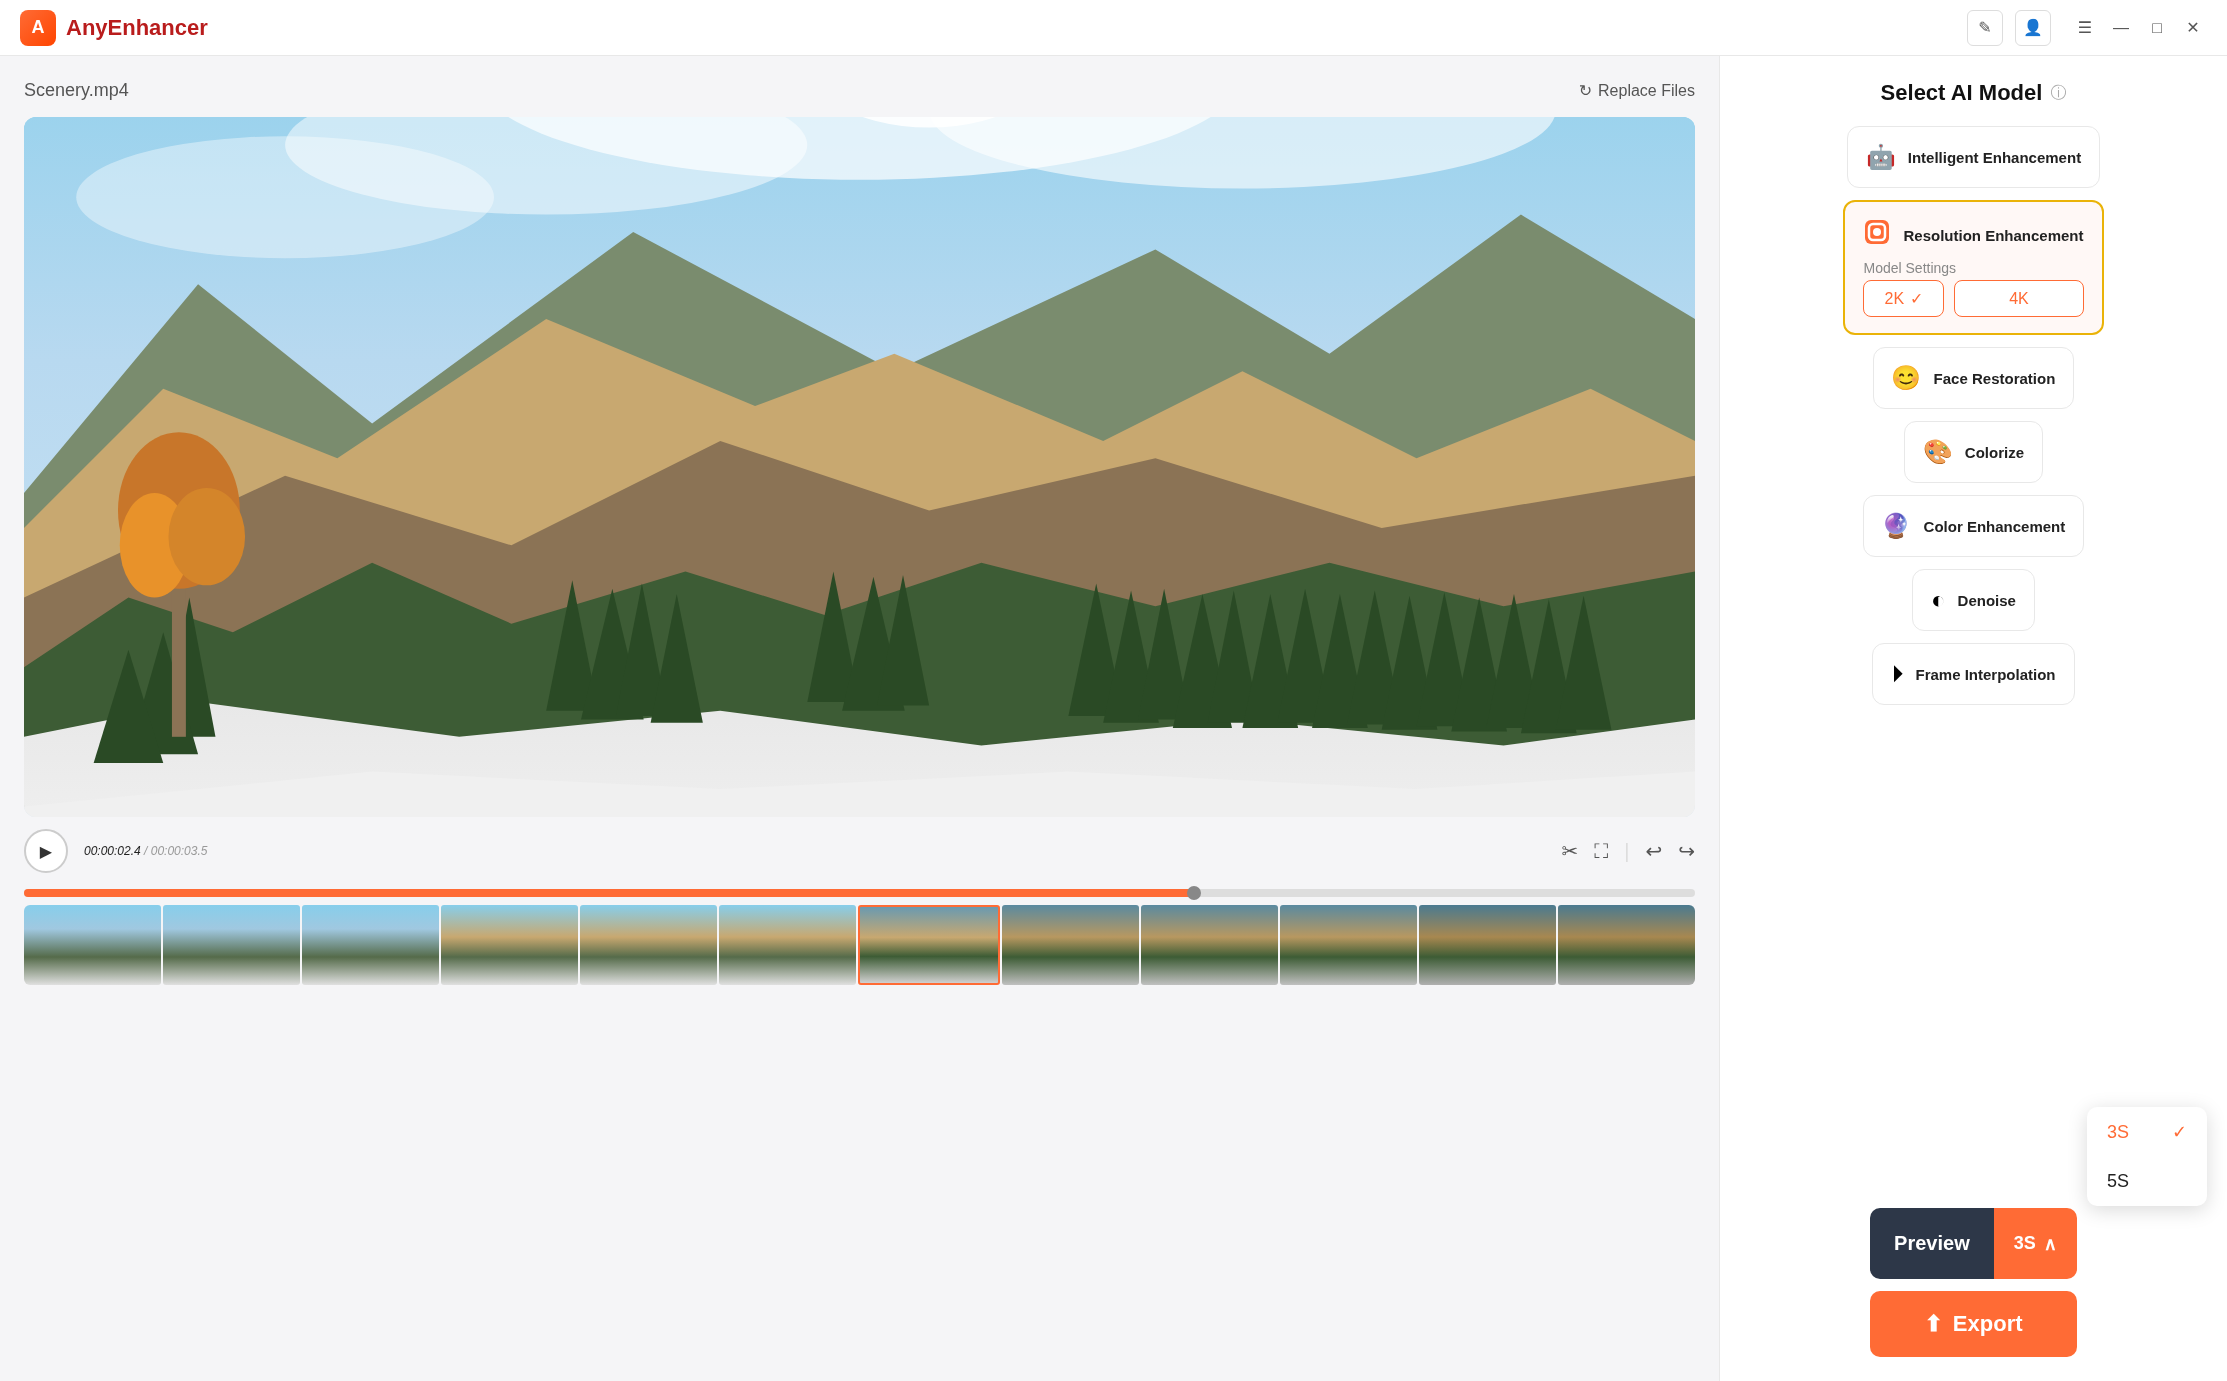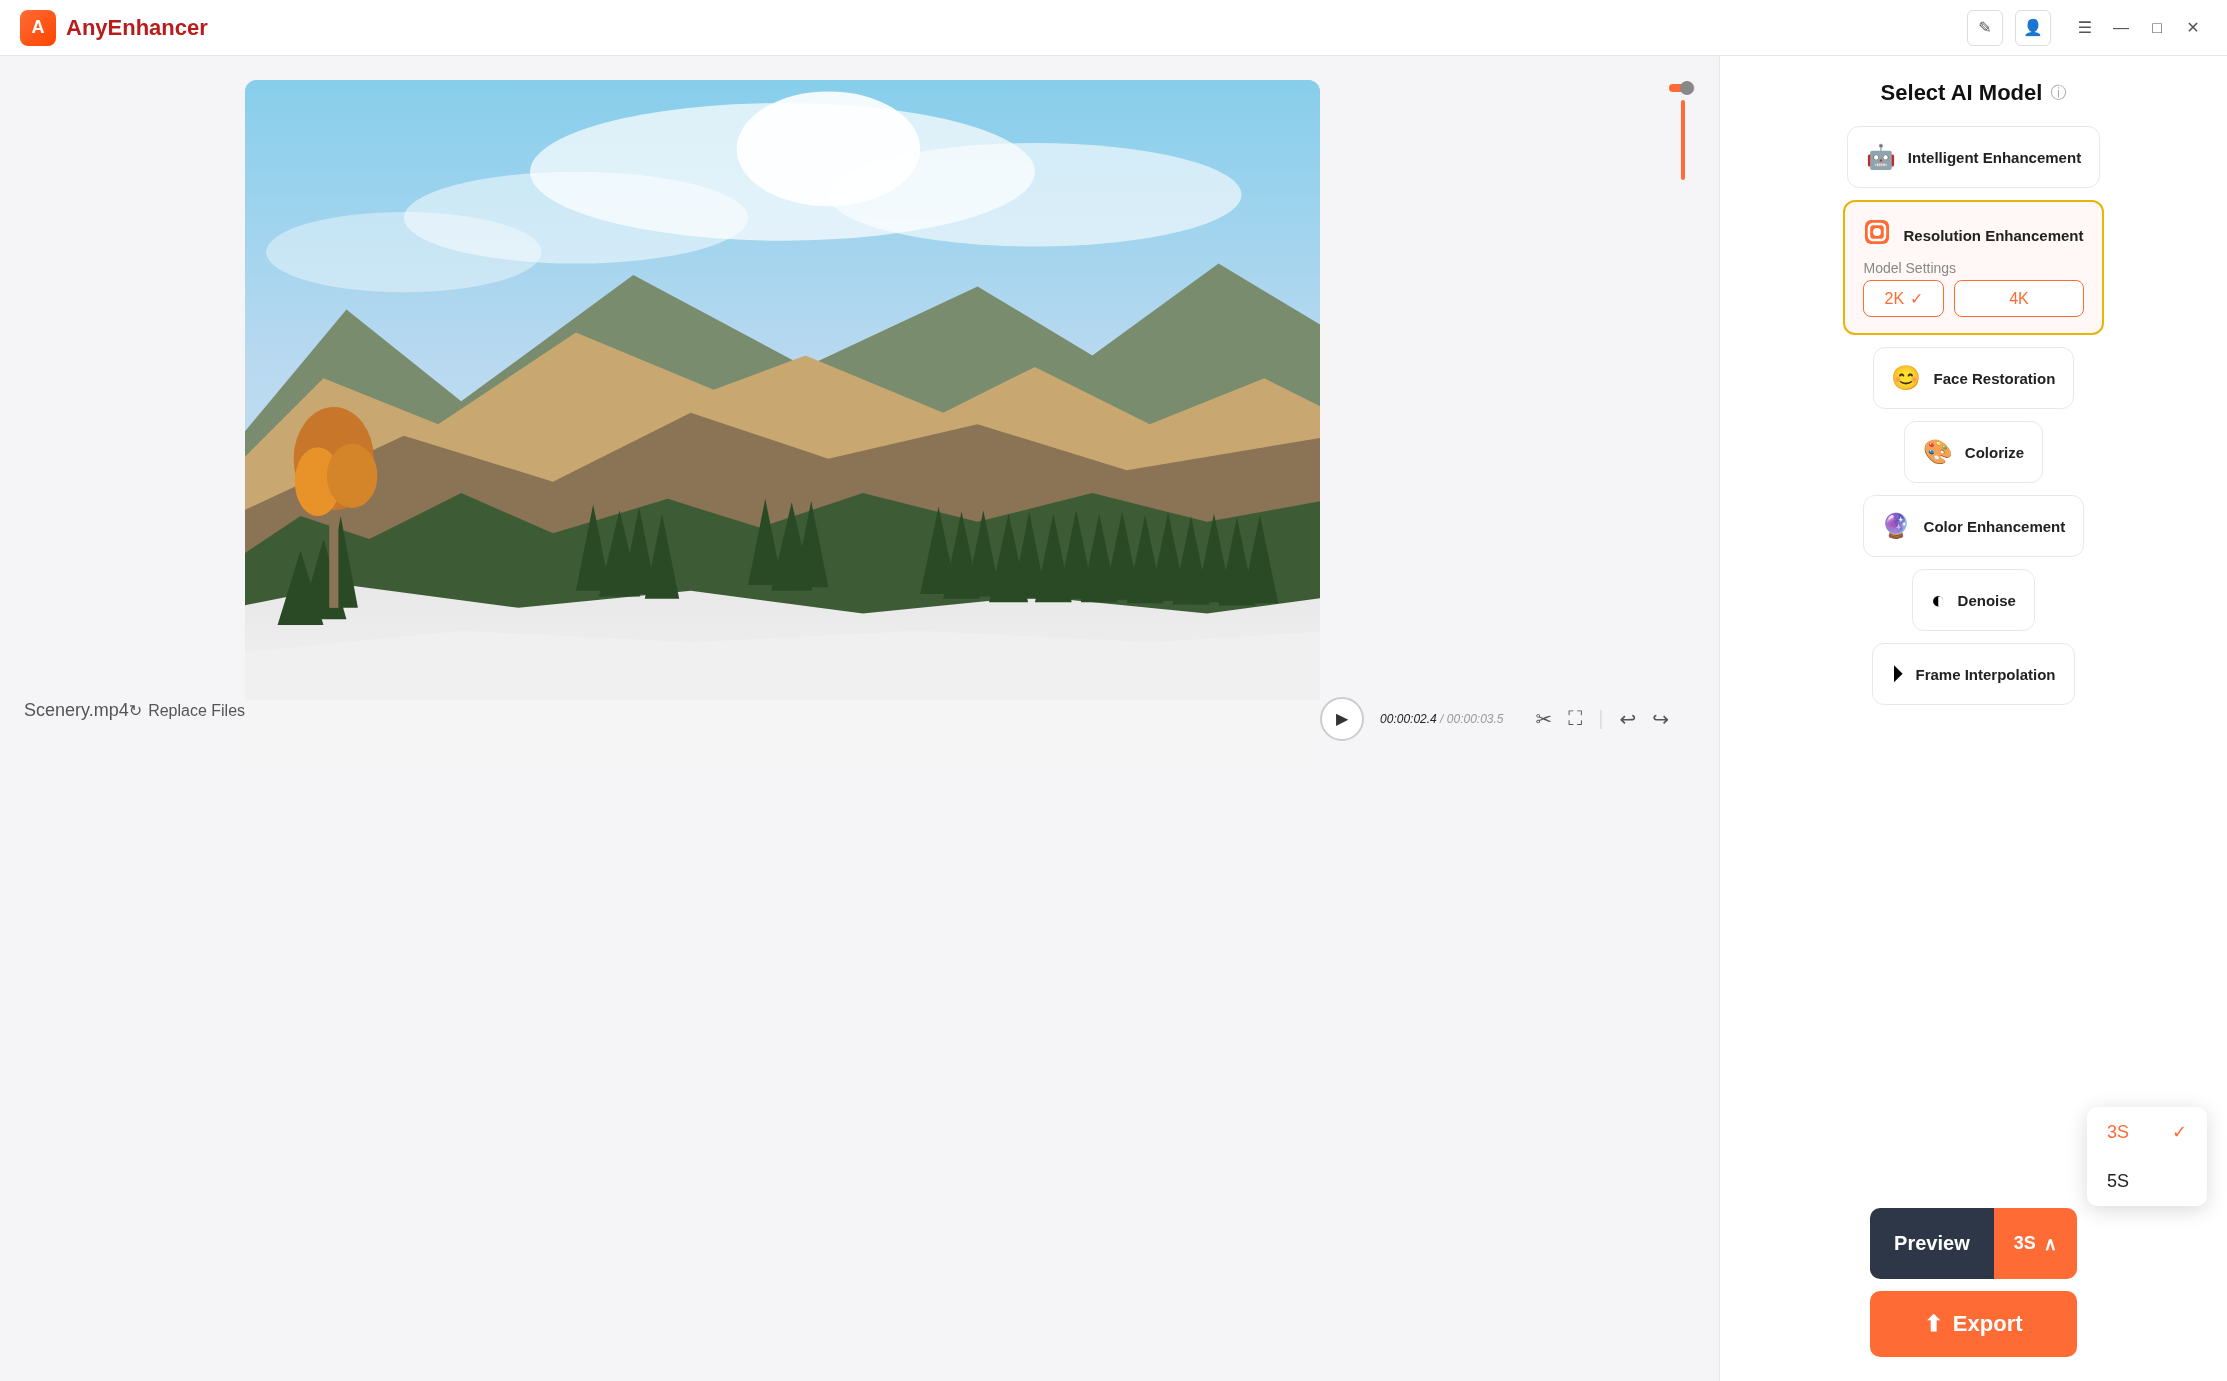--- a/index.html
+++ b/index.html
@@ -78,20 +78,21 @@
       border-radius: 4px;
     }
     .main-content {
       display: flex;
       flex: 1;
       overflow: hidden;
     }
     .video-section {
       flex: 1;
       display: flex;
+      flex-direction: column;
       padding: 24px;
       background: #f5f5f7;
     }
     .file-header {
       display: flex;
       align-items: center;
       justify-content: space-between;
       margin-bottom: 16px;
     }
     .file-name {

